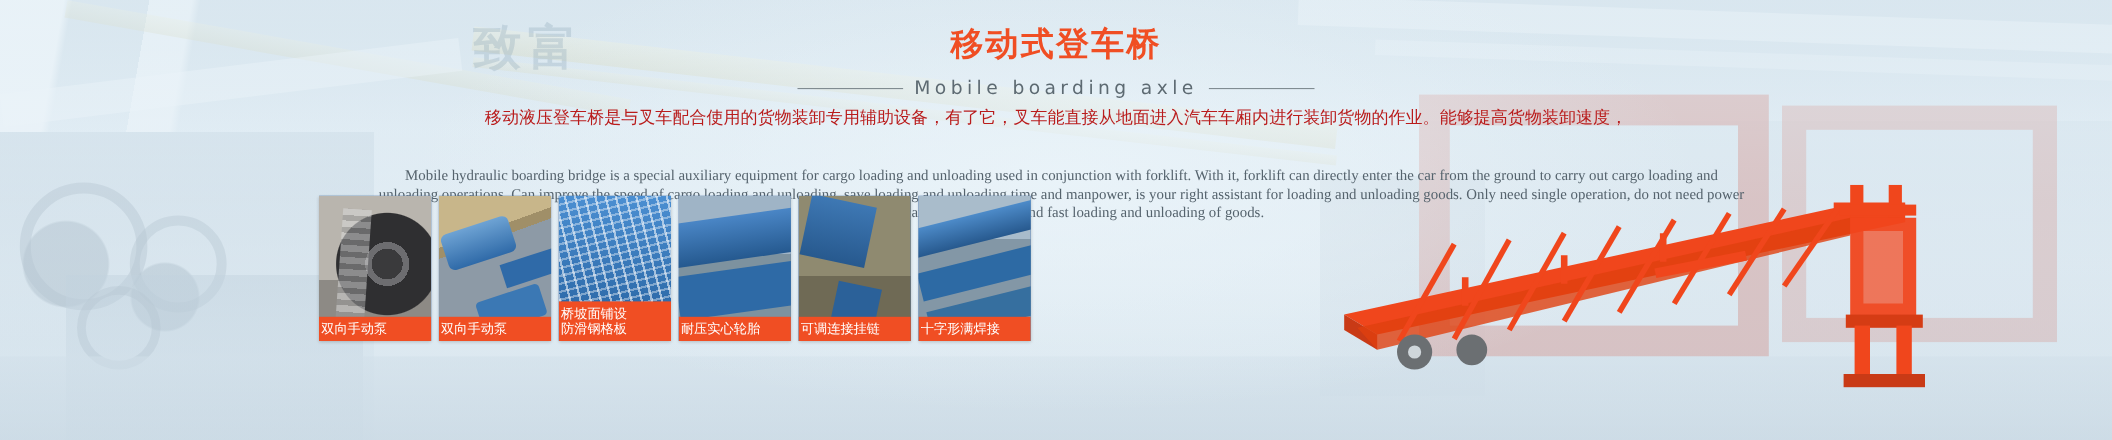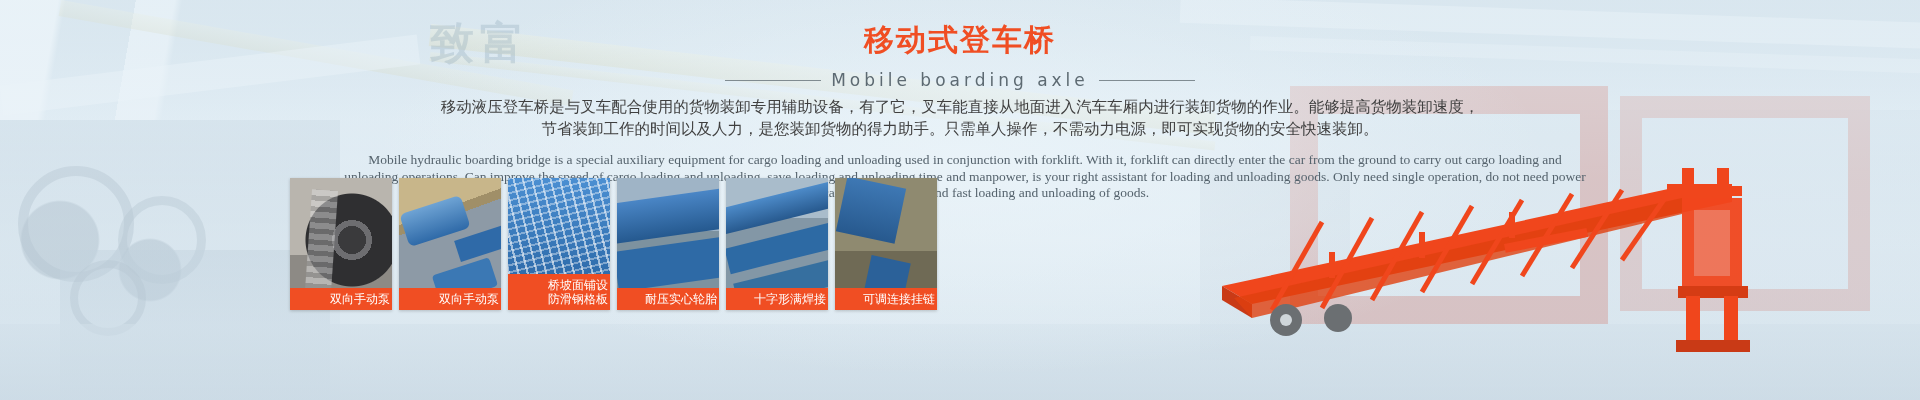--- a/index.html
+++ b/index.html
@@ -140,21 +140,21 @@
     font-size:17px; letter-spacing:4px; color:#5d6a72;
     font-family:"DejaVu Sans", sans-serif;
     text-align:center;
   }
 
   .desc-cn {
     position:absolute; top:96px; left:0; width:1920px;
     text-align:center;
     font-size:15.5px;
     line-height:22px;
-    color:#404040;
+    color:#b91c1c;
     font-family:"DejaVu Sans", sans-serif;
   }
   .desc-cn p { margin:0; }
 
   .desc-en {
     position:absolute; top:152px; left:340px; width:1250px;
     text-align:center;
     font-size:13.5px;
     line-height:16.5px;
     color:#55636d;
@@ -174,21 +174,21 @@
     box-shadow:0 1px 3px rgba(0,0,0,.2);
   }
   .thumb-img { position:absolute; inset:0; }
   .thumb-cap {
     position:absolute; left:0; bottom:0; width:100%;
     background:#f04e23;
     color:#fff;
     font-size:12px;
     line-height:14px;
     padding:4px 2px;
-    text-align:right;
+    text-align:left;
     font-family:"DejaVu Sans", sans-serif;
     white-space:pre-line;
   }
   .thumb.tall .thumb-cap { line-height:14px; }
 
   
   .art-tire {
     background:
       radial-gradient(circle at 62px 62px, #3a3a3c 0 14px, #6d6d70 14px 20px, #2f2f31 20px 46px, rgba(0,0,0,0) 47px),
       linear-gradient(180deg,#b9b5ae 0 58%, #8d8a85 58% 100%);
@@ -280,21 +280,20 @@
     <div class="title">移动式登车桥</div>
 
     <div class="subtitle-row">
       <span class="sub-line"></span>
       <span class="subtitle">Mobile boarding axle</span>
       <span class="sub-line"></span>
     </div>
 
     <div class="desc-cn">
       <p>移动液压登车桥是与叉车配合使用的货物装卸专用辅助设备，有了它，叉车能直接从地面进入汽车车厢内进行装卸货物的作业。能够提高货物装卸速度，</p>
-      <p>节省装卸工作的时间以及人力，是您装卸货物的得力助手。只需单人操作，不需动力电源，即可实现货物的安全快速装卸。</p>
     </div>
 
     <div class="desc-en">Mobile hydraulic boarding bridge is a special auxiliary equipment for cargo loading and unloading used in conjunction with forklift. With it, forklift can directly enter the car from the ground to carry out cargo loading and unloading operations. Can improve the speed of cargo loading and unloading, save loading and unloading time and manpower, is your right assistant for loading and unloading goods. Only need single operation, do not need power supply, can realize the safe and fast loading and unloading of goods.</div>
 
     <div class="thumbs">
       <div class="thumb">
         <div class="thumb-img art-tire"></div>
         <div class="thumb-cap">双向手动泵</div>
       </div>
       <div class="thumb">
@@ -304,26 +303,26 @@
       <div class="thumb tall">
         <div class="thumb-img art-grate"></div>
         <div class="thumb-cap">桥坡面铺设
 防滑钢格板</div>
       </div>
       <div class="thumb">
         <div class="thumb-img art-solidtire"></div>
         <div class="thumb-cap">耐压实心轮胎</div>
       </div>
       <div class="thumb">
+        <div class="thumb-img art-chain"></div>
+        <div class="thumb-cap">可调连接挂链</div>
+      </div>
+      <div class="thumb">
         <div class="thumb-img art-weld"></div>
         <div class="thumb-cap">十字形满焊接</div>
-      </div>
-      <div class="thumb">
-        <div class="thumb-img art-chain"></div>
-        <div class="thumb-cap">可调连接挂链</div>
       </div>
     </div>
 
     <div class="product">
       <svg viewBox="0 0 700 230" preserveAspectRatio="none" aria-hidden="true">
 
         <polygon points="10,118 470,18 520,18 520,34 40,136" fill="#f0461c"></polygon>
         <polygon points="10,118 40,136 40,150 10,132" fill="#c93a16"></polygon>
 
         <polygon points="22,130 470,30 470,46 40,150" fill="#e0400f" opacity=".8"></polygon>

